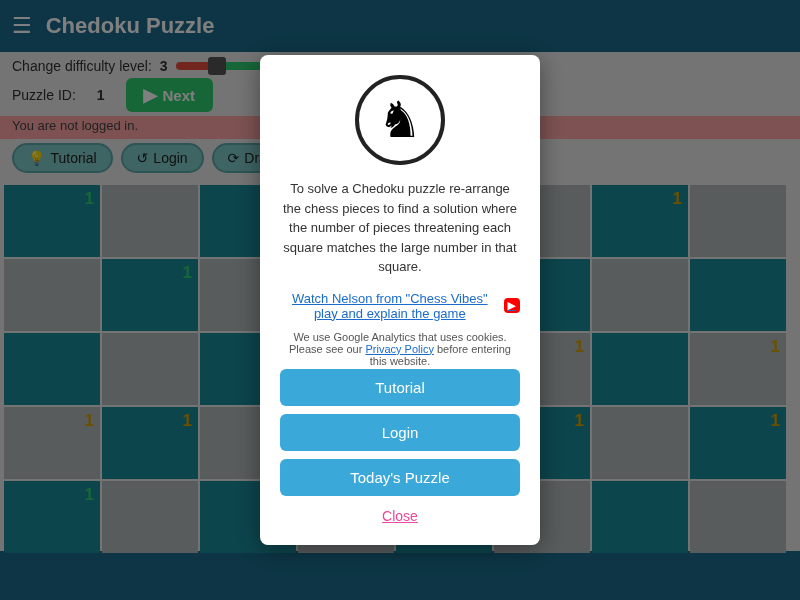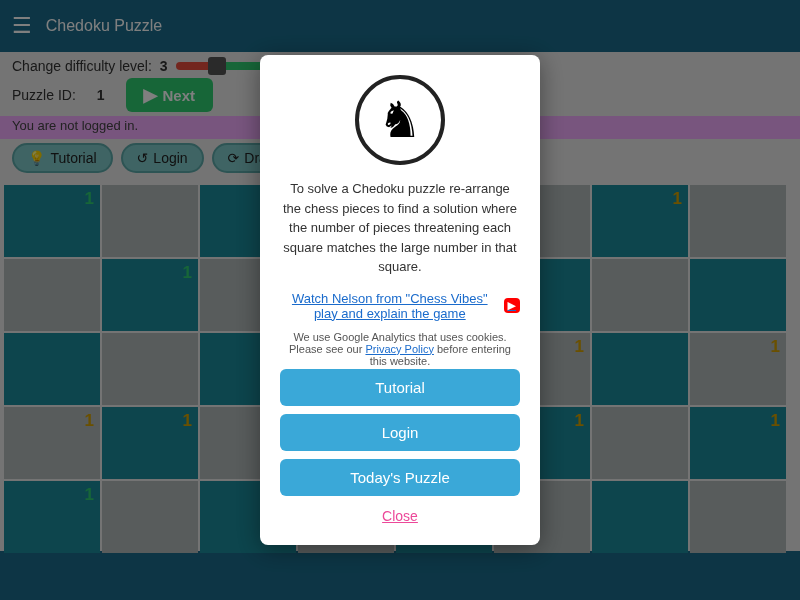--- a/index.html
+++ b/index.html
@@ -20,22 +20,22 @@
       height: 52px;
     }
     .hamburger-icon {
       color: white;
       font-size: 22px;
       cursor: pointer;
       margin-right: 14px;
     }
     .app-title {
       color: white;
-      font-size: 16px;
-      font-weight: normal;
+      font-size: 22px;
+      font-weight: bold;
     }
 
     
     .controls-bar {
       background: #e8e8e8;
       padding: 6px 12px 4px 12px;
     }
     .difficulty-row {
       display: flex;
       align-items: center;
@@ -87,21 +87,21 @@
       display: flex;
       align-items: center;
       gap: 5px;
     }
     .next-btn .chevron {
       font-size: 18px;
     }
 
     
     .not-logged-bar {
-      background: #f0abfc;
+      background: #fca5a5;
       padding: 2px 12px 6px 12px;
       font-size: 13px;
       color: #444;
     }
 
     
     .action-buttons {
       background: #e8e8e8;
       display: flex;
       gap: 8px;

